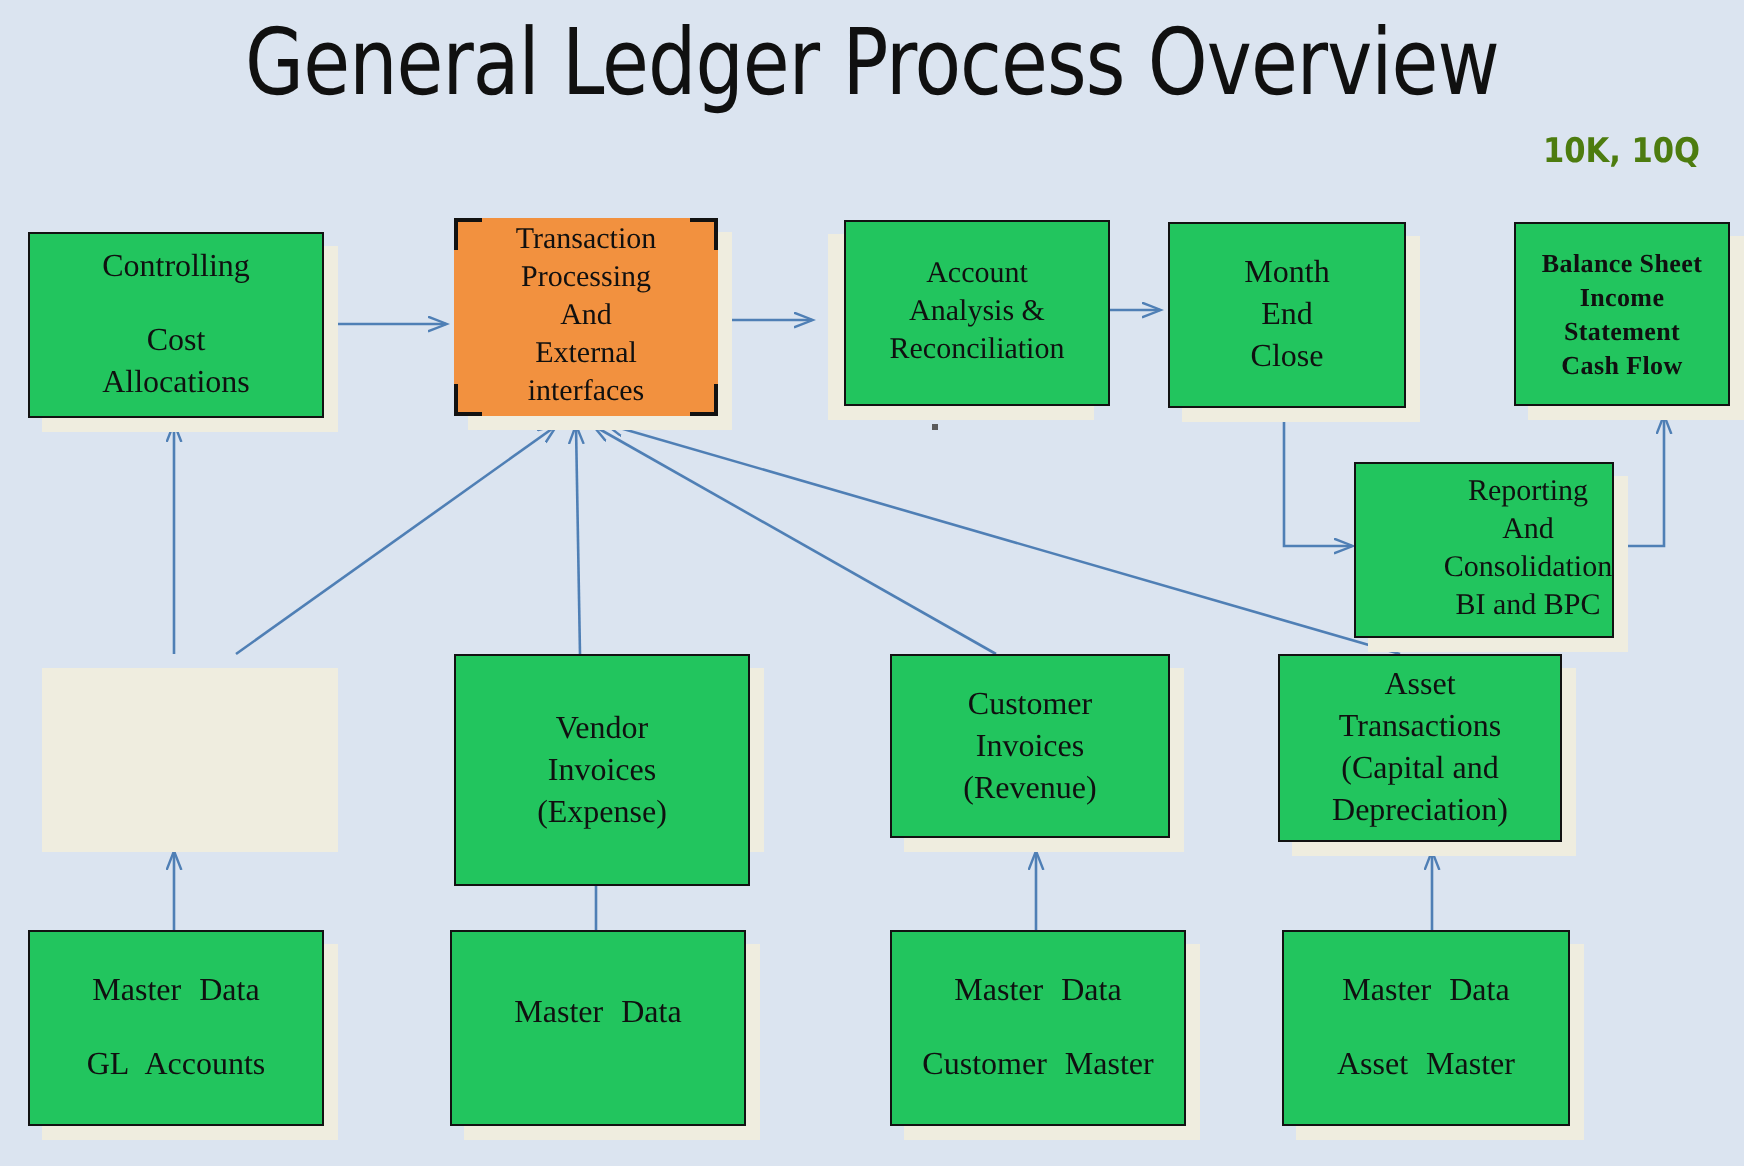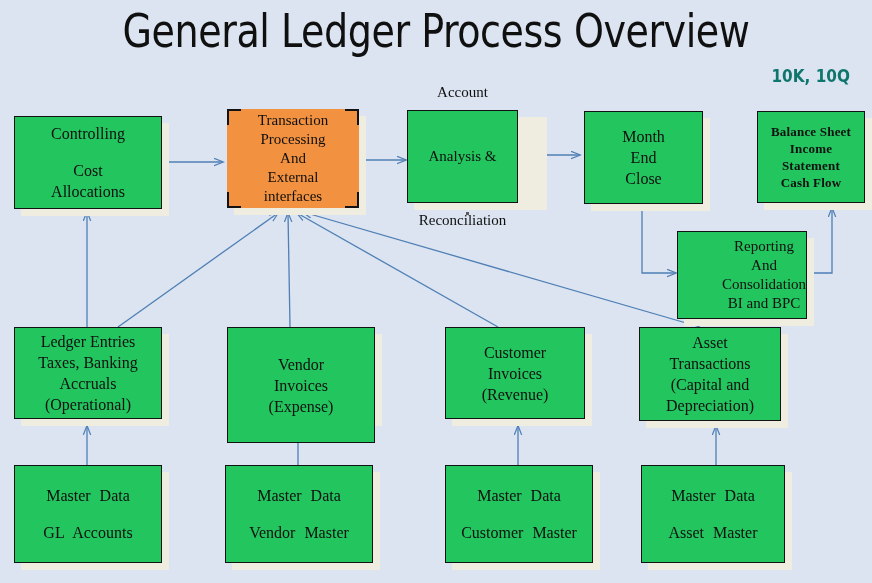--- a/index.html
+++ b/index.html
@@ -35,21 +35,21 @@
     transform-origin: 50% 50%;
     white-space: nowrap;
   }
   .subnote {
     position: absolute;
     right: 22px;
     top: 66px;
     font-family: "DejaVu Sans Condensed", "Liberation Sans Narrow", "Liberation Sans", sans-serif;
     font-size: 17px;
     font-weight: bold;
-    color: #0f766e;
+    color: #4d7c0f;
     letter-spacing: 0px;
     white-space: nowrap;
   }
   
   #arrows {
     position: absolute;
     left: 0;
     top: 0;
     width: 872px;
     height: 583px;
@@ -176,21 +176,21 @@
   </div>
 
   <div class="node bracket md" style="left:227px; top:109px; width:132px; height:99px;">
     <span class="ln">Transaction</span>
     <span class="ln">Processing</span>
     <span class="ln">And</span>
     <span class="ln">External</span>
     <span class="ln">interfaces</span>
   </div>
 
-  <div class="node md" style="left:407px; top:110px; width:111px; height:93px;gap:45px;">
+  <div class="node md" style="left:422px; top:110px; width:133px; height:93px;">
     <span class="ln">Account</span>
     <span class="ln">Analysis  &amp;</span>
     <span class="ln">Reconciliation</span>
   </div>
   <div class="dot-artifact" style="left:466px; top:212px;"></div>
 
   <div class="node" style="left:584px; top:111px; width:119px; height:93px;">
     <span class="ln">Month</span>
     <span class="ln">End</span>
     <span class="ln">Close</span>
@@ -203,26 +203,20 @@
     <span class="ln">Cash Flow</span>
   </div>
 
   <div class="node md" style="left:677px; top:231px; width:130px; height:88px;padding-left:44px;">
     <span class="ln">Reporting</span>
     <span class="ln">And</span>
     <span class="ln">Consolidation</span>
     <span class="ln">BI and  BPC</span>
   </div>
 
-  <div class="node" style="left:14px; top:327px; width:148px; height:92px;">
-    <span class="ln">Ledger Entries</span>
-    <span class="ln">Taxes, Banking</span>
-    <span class="ln">Accruals</span>
-    <span class="ln">(Operational)</span>
-  </div>
 
   <div class="node" style="left:227px; top:327px; width:148px; height:116px;">
     <span class="ln">Vendor</span>
     <span class="ln">Invoices</span>
     <span class="ln">(Expense)</span>
   </div>
 
   <div class="node" style="left:445px; top:327px; width:140px; height:92px;">
     <span class="ln">Customer</span>
     <span class="ln">Invoices</span>
@@ -238,21 +232,20 @@
 
   <div class="node wsp" style="left:14px; top:465px; width:148px; height:98px;">
     <span class="ln">Master  Data</span>
     <span class="gap"></span>
     <span class="ln">GL  Accounts</span>
   </div>
 
   <div class="node wsp" style="left:225px; top:465px; width:148px; height:98px;">
     <span class="ln">Master  Data</span>
     <span class="gap"></span>
-    <span class="ln">Vendor  Master</span>
   </div>
 
   <div class="node wsp" style="left:445px; top:465px; width:148px; height:98px;">
     <span class="ln">Master  Data</span>
     <span class="gap"></span>
     <span class="ln">Customer  Master</span>
   </div>
 
   <div class="node wsp" style="left:641px; top:465px; width:144px; height:98px;">
     <span class="ln">Master  Data</span>

